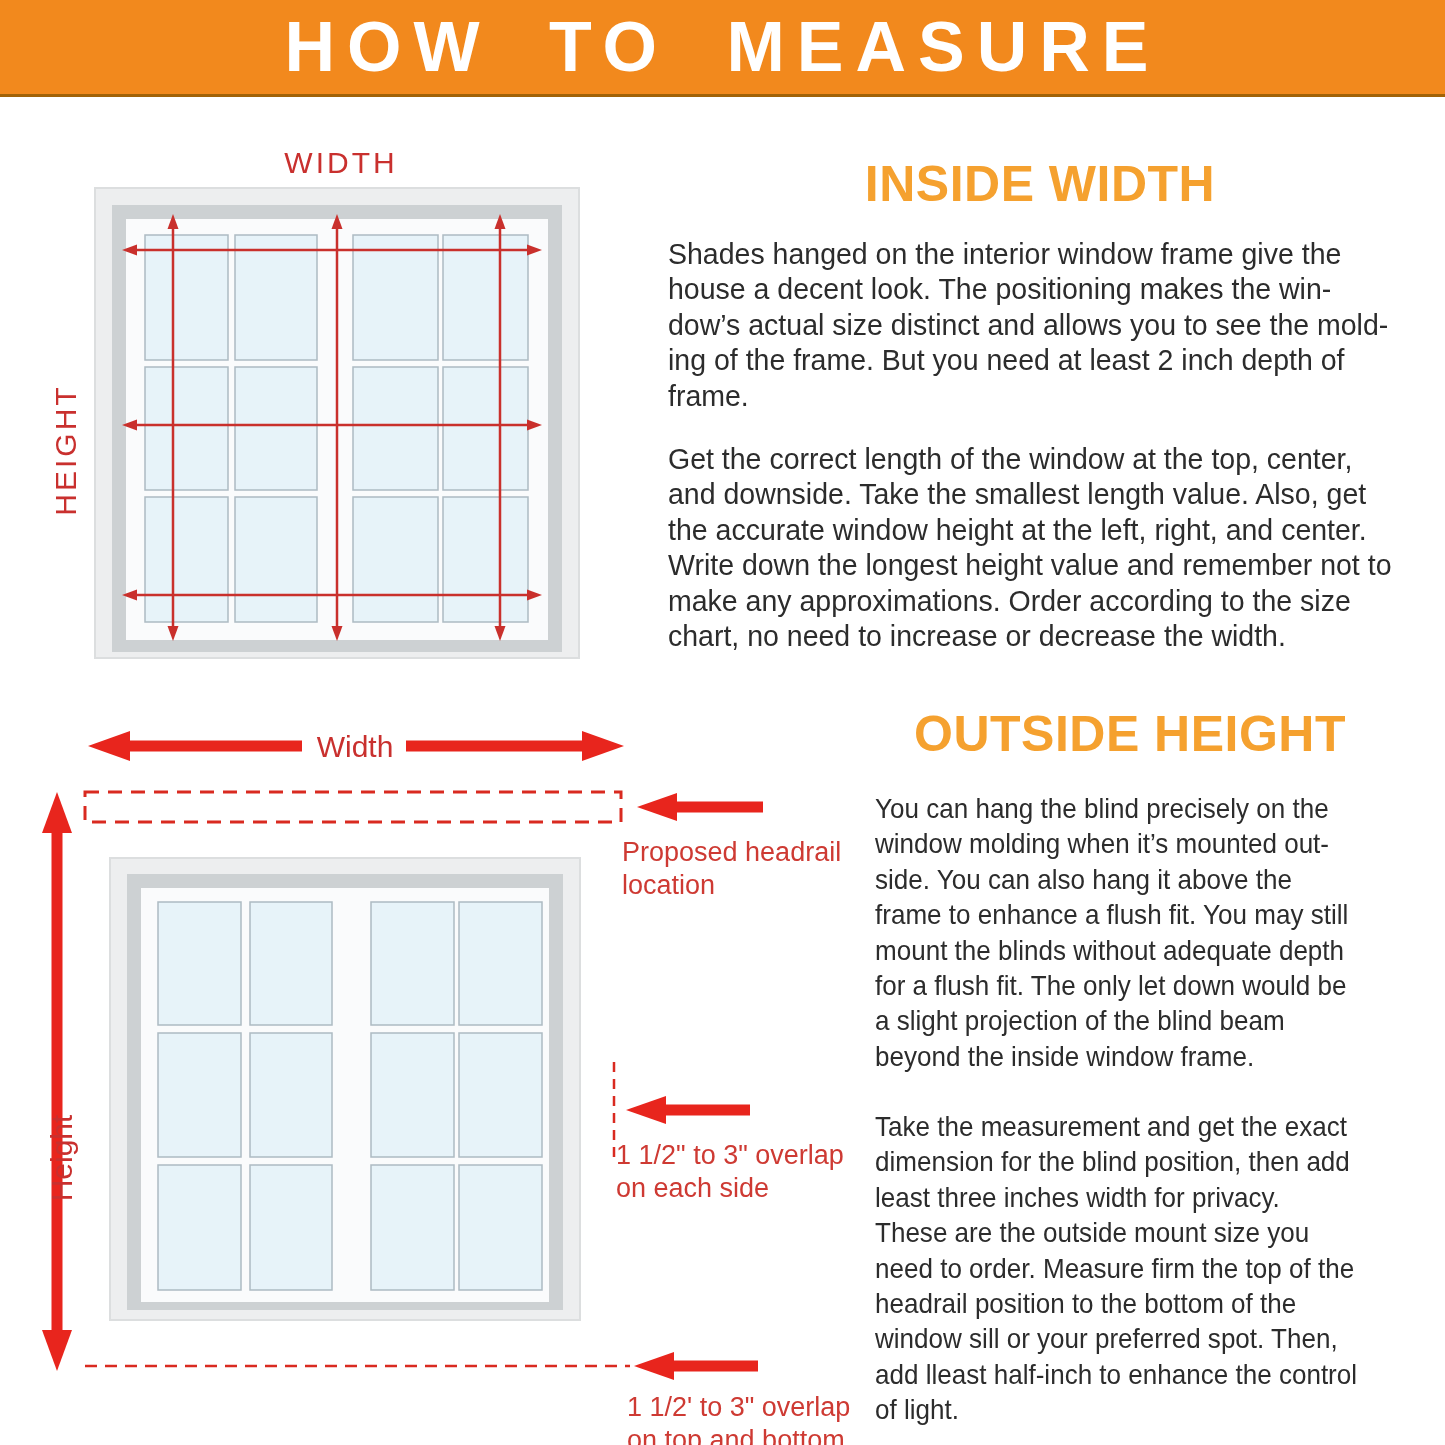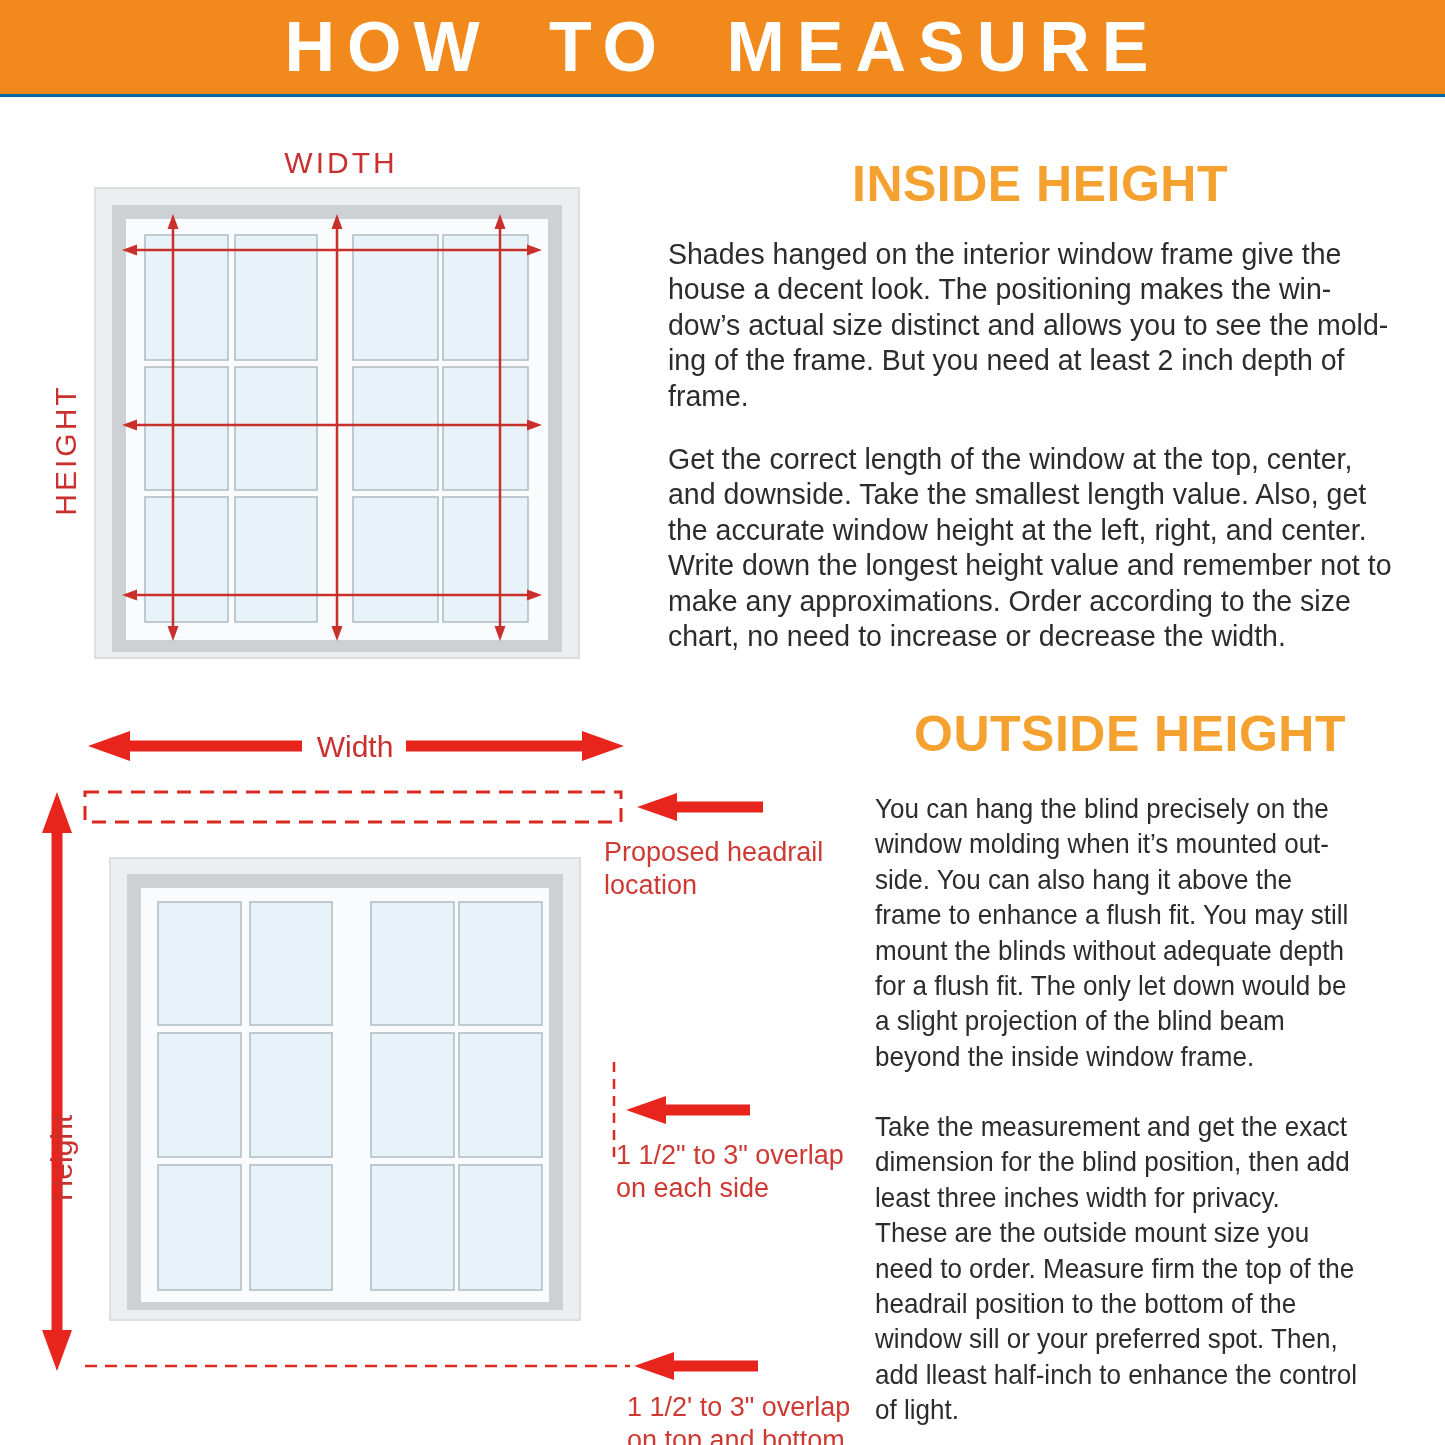--- a/index.html
+++ b/index.html
@@ -2,21 +2,21 @@
 <html><head>
 <meta charset="utf-8">
 <style>
   html,body{margin:0;padding:0;}
   body{
     width:1445px;height:1445px;position:relative;overflow:hidden;
     background:#ffffff;font-family:"Liberation Sans", sans-serif;
   }
   .banner{
     position:absolute;left:0;top:0;width:1445px;height:94px;
-    background:#F2891D;border-bottom:3px solid #0369a1;
+    background:#F2891D;border-bottom:3px solid #a16207;
     display:flex;align-items:center;justify-content:center;
   }
   .banner-title{
     color:#ffffff;font-size:70px;font-weight:bold;
     letter-spacing:12px;word-spacing:26px;white-space:nowrap;
   }
   .sect-heading{
     position:absolute;font-weight:bold;color:#F5A12F;
     font-size:50px;line-height:52px;text-align:center;white-space:nowrap;
     letter-spacing:0.5px;
@@ -143,28 +143,28 @@
     </g>
   </g>
 </svg>
 
 <div class="dim-label ls3 txt" style="left:266px;top:146px;width:150px;">WIDTH</div>
 <div class="dim-label ls3 rot txt" style="left:-14px;top:433px;width:160px;">HEIGHT</div>
 
 <div class="dim-label txt" style="left:280px;top:730px;width:150px;">Width</div>
 <div class="dim-label rot txt" style="left:-18px;top:1141px;width:160px;">Height</div>
 
-<div class="red-label txt" style="left:604px;top:836px;">Proposed headrail
+<div class="red-label txt" style="left:622px;top:836px;">Proposed headrail
 location</div>
 <div class="red-label txt" style="left:616px;top:1139px;">1 1/2" to 3" overlap
 on each side</div>
 <div class="red-label txt" style="left:627px;top:1391px;">1 1/2' to 3" overlap
 on top and bottom</div>
 
-<div class="sect-heading heading-inside txt">INSIDE HEIGHT</div>
+<div class="sect-heading heading-inside txt">INSIDE WIDTH</div>
 <div class="para para-inside p1 txt">Shades hanged on the interior window frame give the
 house a decent look. The positioning makes the win-
 dow’s actual size distinct and allows you to see the mold-
 ing of the frame. But you need at least 2 inch depth of
 frame.</div>
 <div class="para para-inside p2 txt">Get the correct length of the window at the top, center,
 and downside. Take the smallest length value. Also, get
 the accurate window height at the left, right, and center.
 Write down the longest height value and remember not to
 make any approximations. Order according to the size

